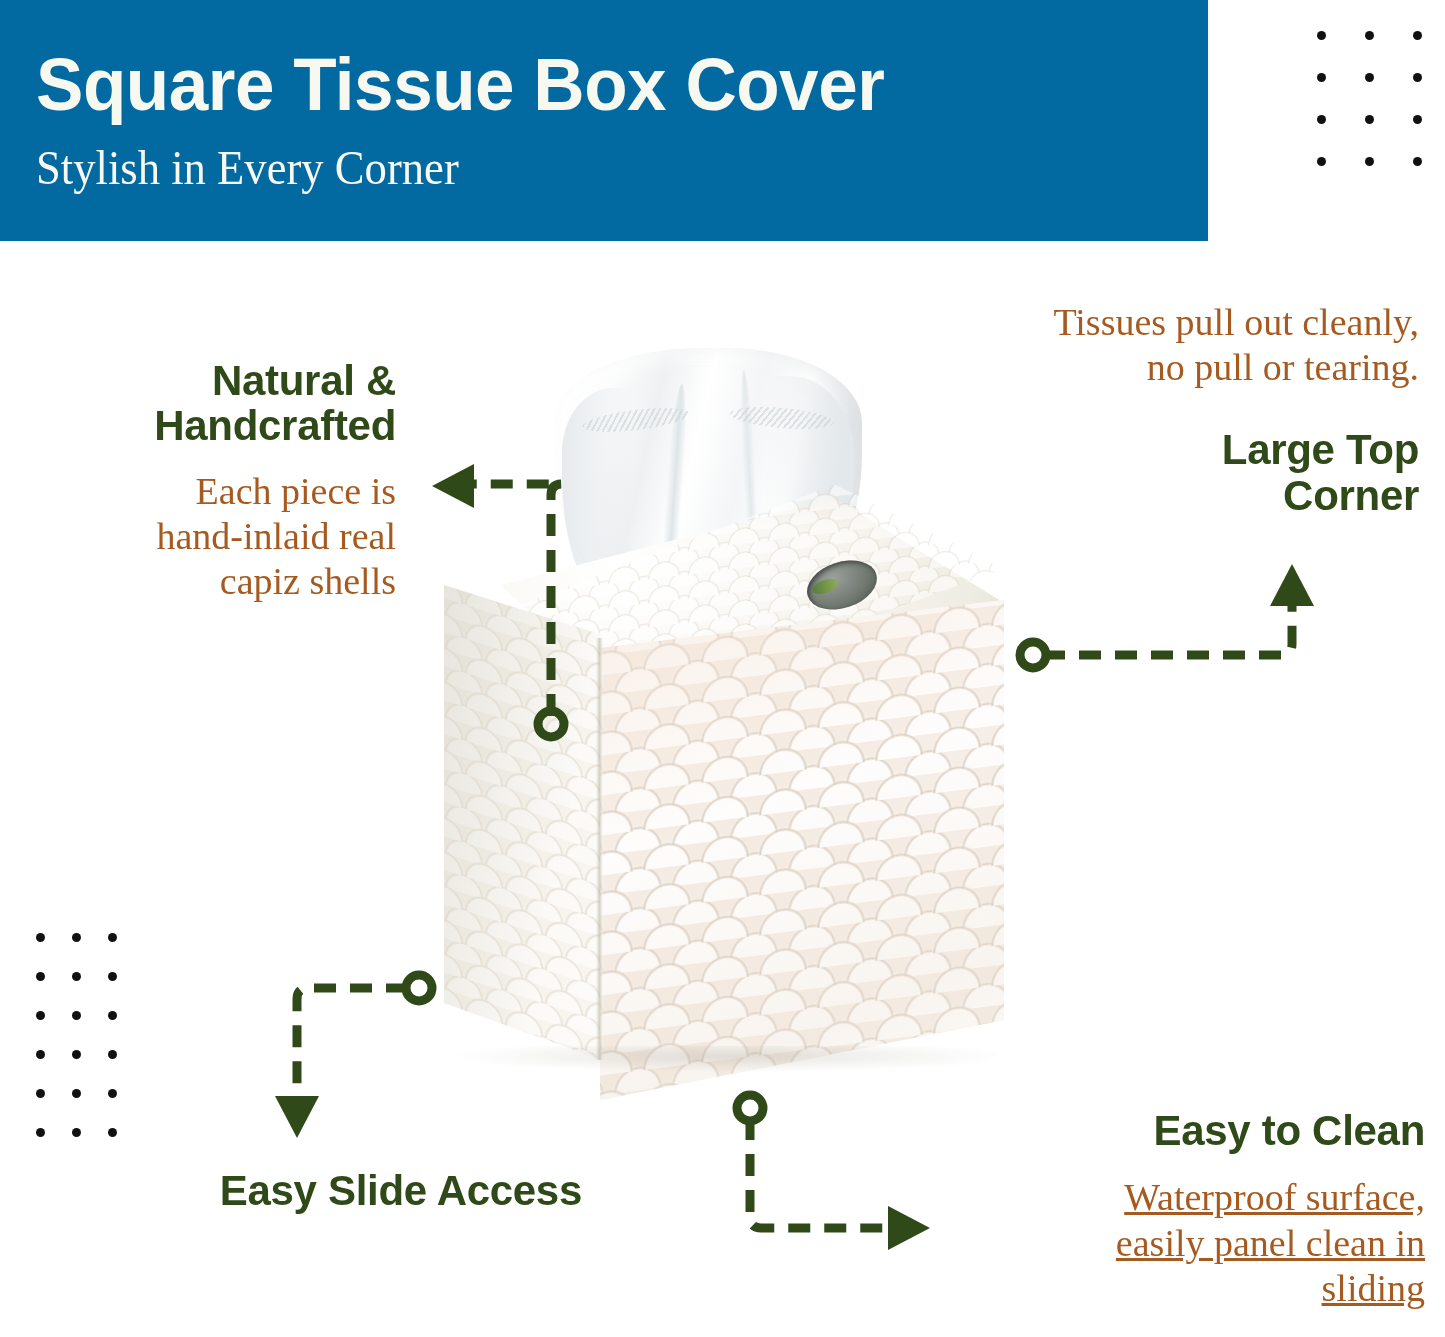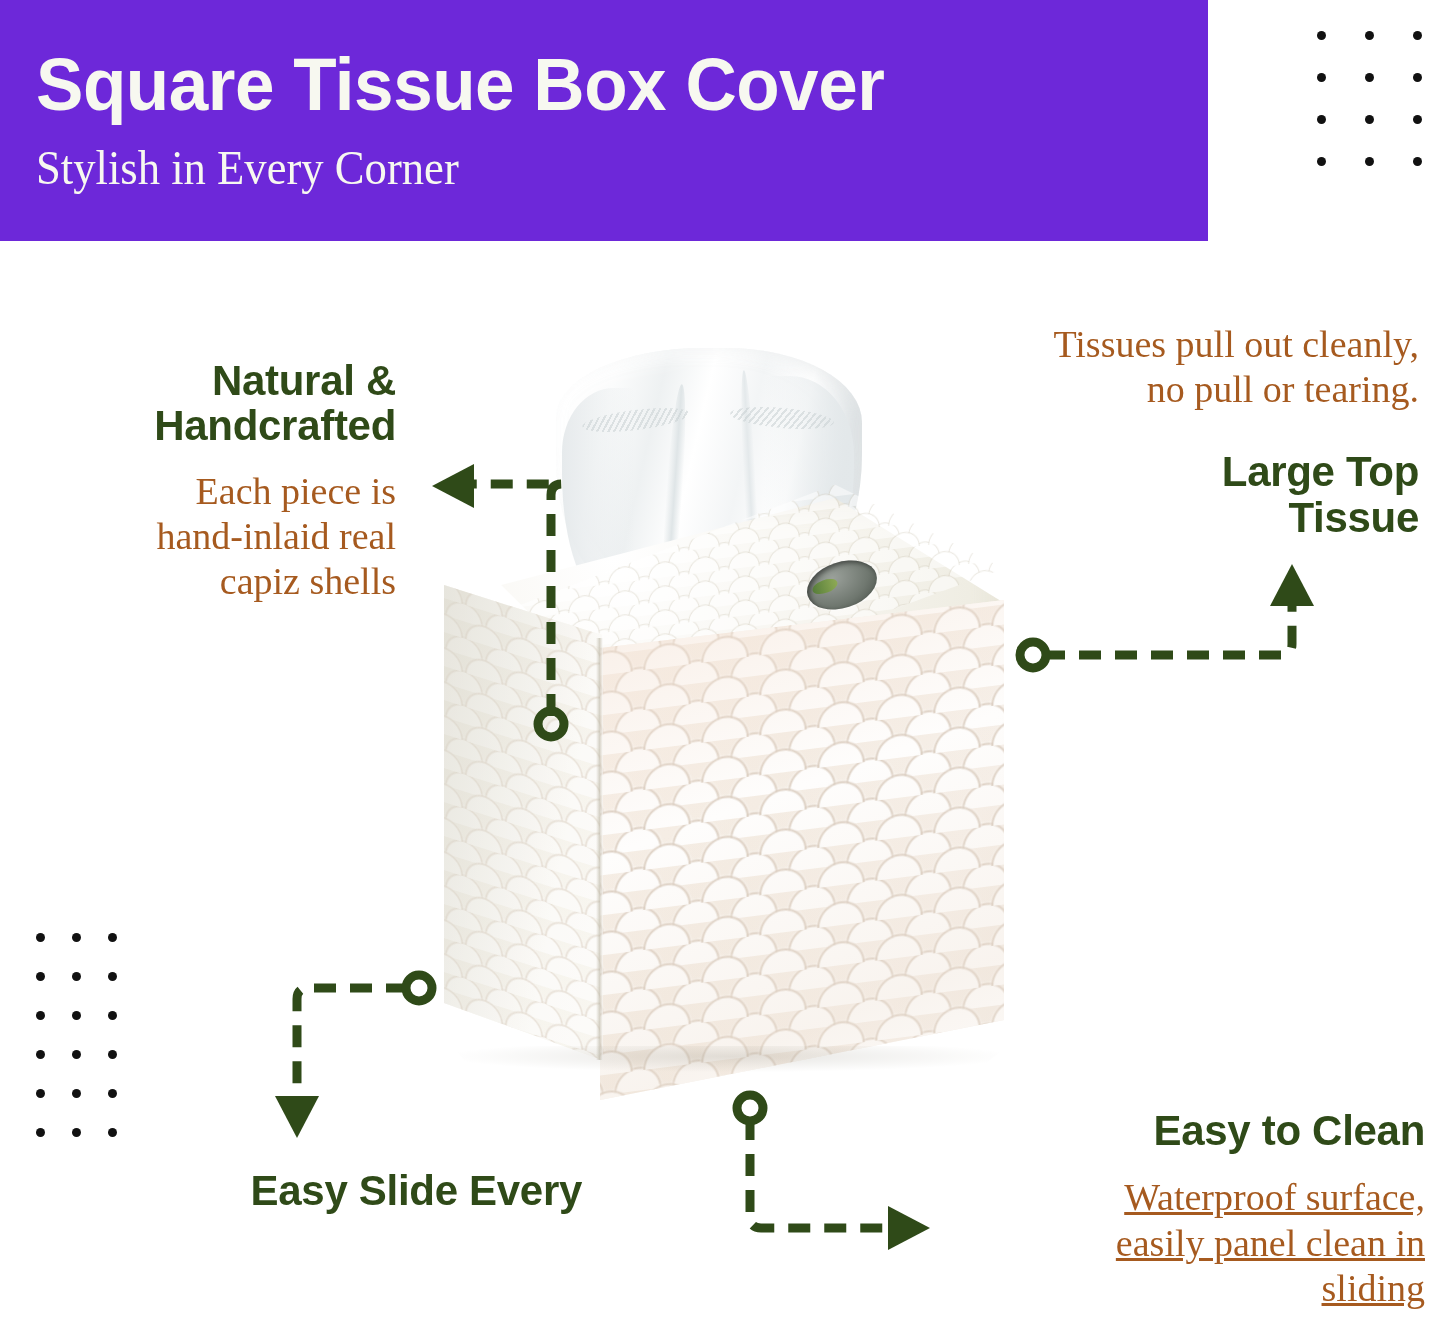--- a/index.html
+++ b/index.html
@@ -9,21 +9,21 @@
     background: #ffffff;
     position: relative;
     overflow: hidden;
   }
 
   
   #header-band {
     position: absolute;
     left: 0; top: 0;
     width: 1208px; height: 241px;
-    background: #6d28d9;
+    background: #0369a1;
   }
   #header-title {
     position: absolute;
     left: 36px; top: 42px;
     font-size: 74px;
     font-weight: 700;
     letter-spacing: -0.5px;
     color: #F7F8F0;
     font-family: "Liberation Sans", sans-serif;
     white-space: nowrap;
@@ -71,21 +71,20 @@
     font-size: 42px;
     line-height: 1.08;
     letter-spacing: -0.3px;
   }
   .callout-body {
     color: #A65A1F;
     font-family: "Liberation Serif", serif;
     font-weight: 400;
     font-size: 38px;
     line-height: 1.19;
-    margin-top: 22px;
   }
   .align-right  { text-align: right; }
   .align-left   { text-align: right; }
 
   #callout-natural     { left: -8px;  top: 358px; width: 404px; }
   #callout-natural .callout-body { margin-top: 20px; }
 
   #callout-large-top   { right: 26px; top: 300px; width: 560px; }
   #callout-large-top .callout-title { margin-top: 37px; }
 
@@ -392,26 +391,26 @@
   </div>
 </div>
 
 <div class="callout align-right" id="callout-large-top">
   <div class="callout-body">
     <div>Tissues pull out cleanly,</div>
     <div>no pull or tearing.</div>
   </div>
   <div class="callout-title">
     <div>Large Top</div>
-    <div>Tissue</div>
+    <div>Corner</div>
   </div>
 </div>
 
 <div class="callout align-left" id="callout-slide">
-  <div class="callout-title">Easy Slide Every</div>
+  <div class="callout-title">Easy Slide Access</div>
 </div>
 
 <div class="callout align-left" id="callout-clean">
   <div class="callout-title">Easy to Clean</div>
   <div class="callout-body">
     <div>Waterproof surface,</div>
     <div>easily panel clean in</div>
     <div>sliding</div>
   </div>
 </div>

